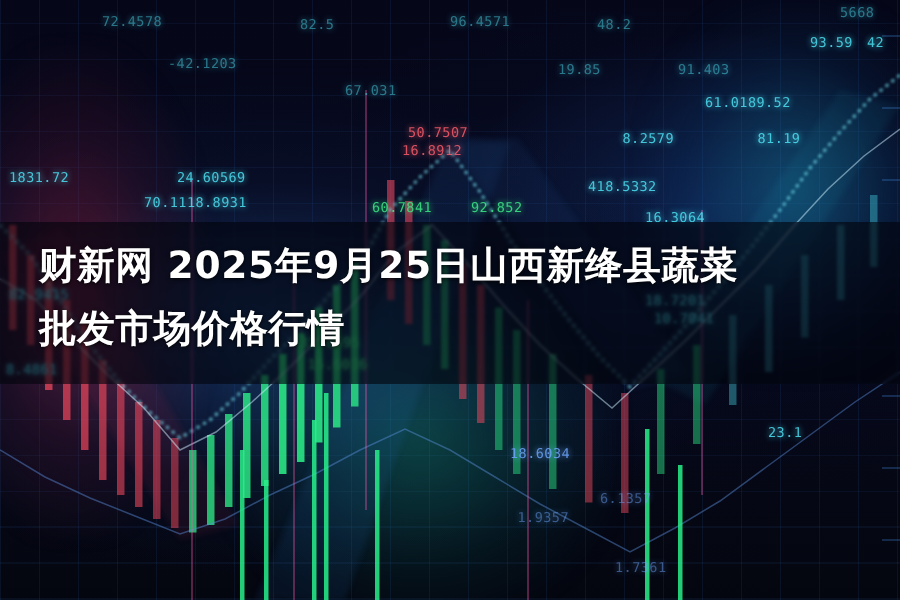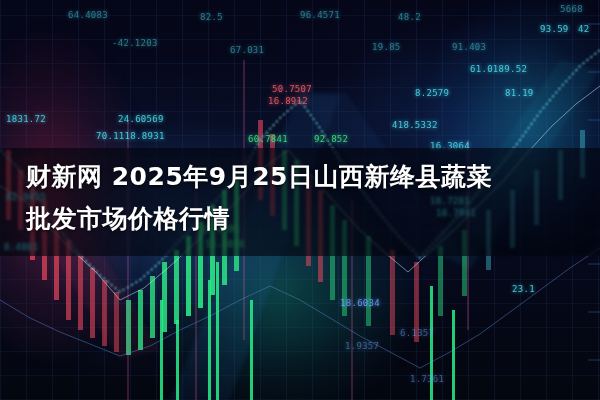--- a/index.html
+++ b/index.html
@@ -248,27 +248,27 @@
     <span class="num cyan" style="left:4px;   top:242px;">8.4861</span>
     <span class="num green" style="left:200px; top:224px;">35.6695</span>
     <span class="num green" style="left:205px; top:239px;">15.6036</span>
     <span class="num cyan" style="left:430px; top:196px;">18.7201</span>
     <span class="num cyan" style="left:436px; top:208px;">10.7941</span>
     <span class="num blue" style="left:340px; top:298px;">18.6034</span>
     <span class="num cyan" style="left:512px; top:284px;">23.1</span>
     <span class="num blue dim" style="left:345px; top:341px;">1.9357</span>
     <span class="num blue dim" style="left:400px; top:328px;">6.1357</span>
     <span class="num blue dim" style="left:410px; top:374px;">1.7361</span>
-    <span class="num cyan dim" style="left:68px;  top:10px;">64.4083</span>
+    <span class="num cyan dim" style="left:68px;  top:10px;">72.4578</span>
     <span class="num cyan dim" style="left:200px; top:12px;">82.5</span>
     <span class="num cyan dim" style="left:300px; top:10px;">96.4571</span>
     <span class="num cyan dim" style="left:398px; top:12px;">48.2</span>
     <span class="num cyan dim" style="left:560px; top:4px;">5668</span>
     <span class="num cyan dim" style="left:112px; top:38px;">-42.1203</span>
-    <span class="num cyan dim" style="left:230px; top:45px;">67.031</span>
+    <span class="num cyan dim" style="left:230px; top:56px;">67.031</span>
     <span class="num cyan dim" style="left:372px; top:42px;">19.85</span>
     <span class="num cyan dim" style="left:452px; top:42px;">91.403</span>
   </div>
 
   <div class="title-band"></div>
 
   <div class="title-text">财新网 2025年9月25日山西新绛县蔬菜批发市场价格行情</div>
 
 </div>
 

